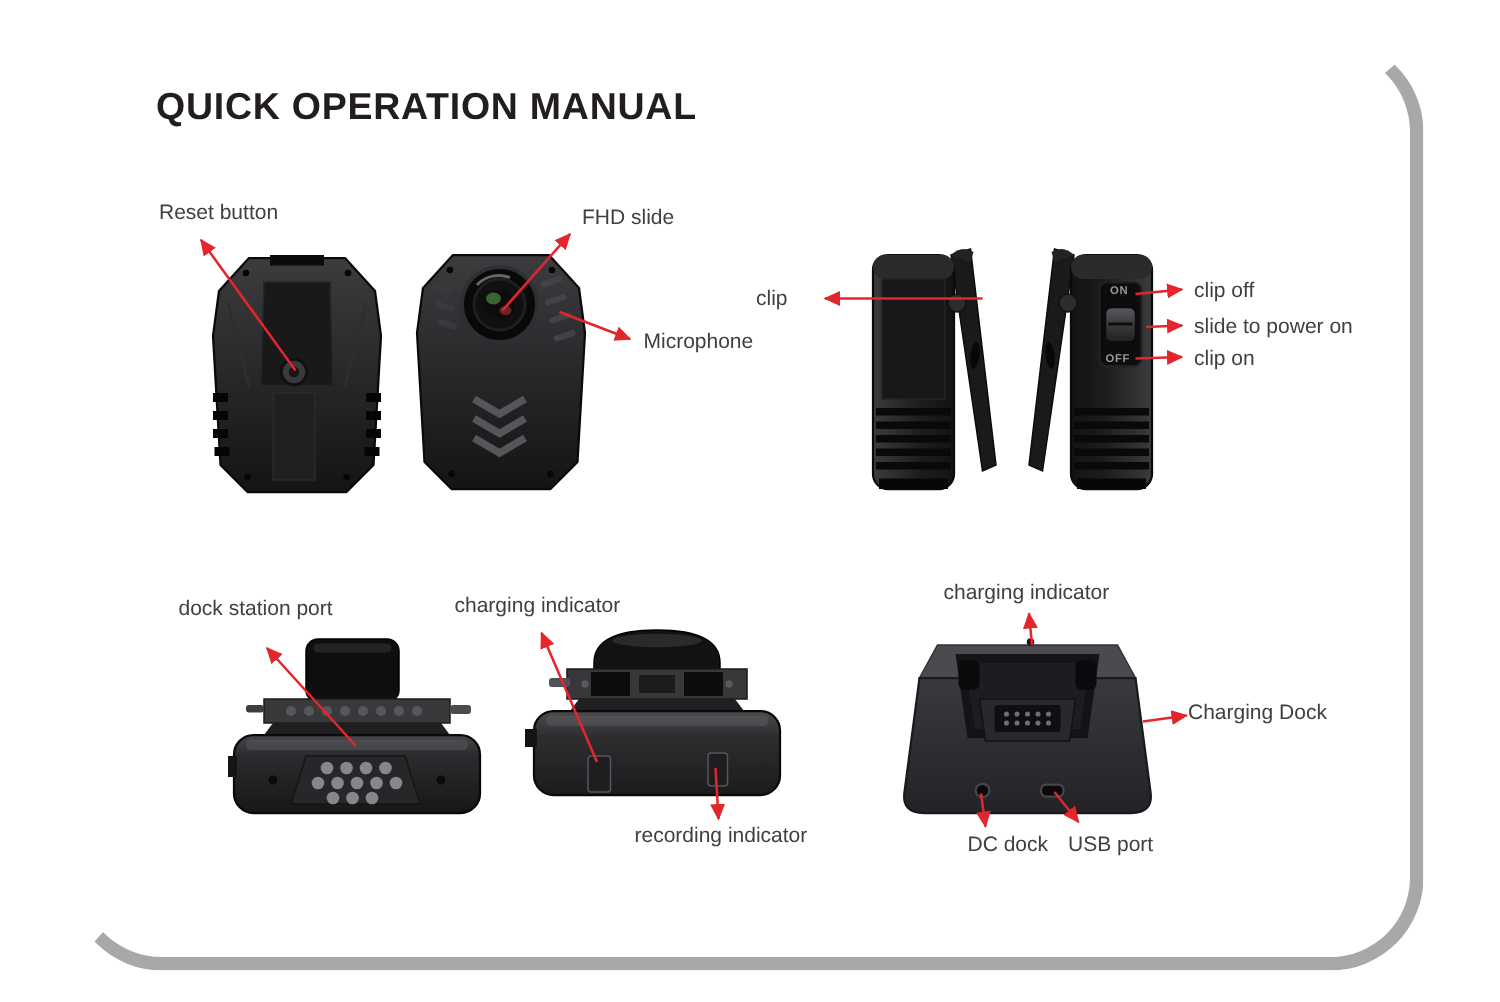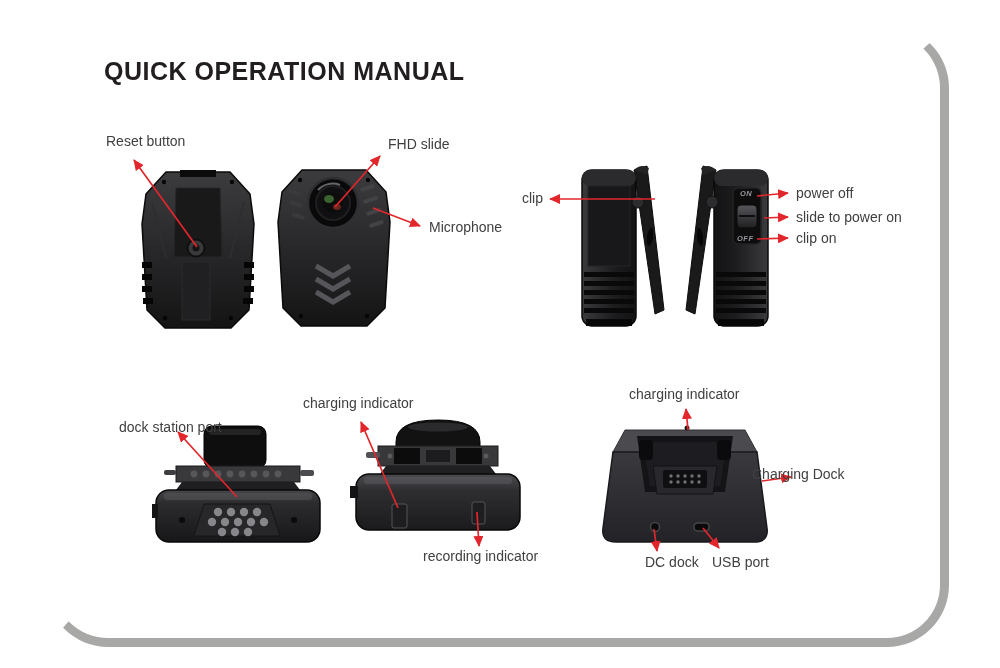--- a/index.html
+++ b/index.html
@@ -14,21 +14,21 @@
     border-bottom:9px solid #a8a8a6;
   }
   .page-title{
     position:absolute;left:104px;top:57px;margin:0;
     font-size:25px;font-weight:bold;letter-spacing:.5px;color:#221e1f;
   }
   .label{
     position:absolute;font-size:14px;color:#404040;white-space:nowrap;line-height:15px;
   }
   .switch-label{
-    position:absolute;font-size:7.5px;font-weight:bold;letter-spacing:.5px;color:#97979d;white-space:nowrap;font-style:italic;
+    position:absolute;font-size:7.5px;font-weight:bold;letter-spacing:.5px;color:#97979d;white-space:nowrap;
   }
   .dev{position:absolute;}
   svg{display:block;}
 </style>
 </head>
 <body>
 
 <div class="stage">
 
   <div class="page-frame"></div>
@@ -289,25 +289,25 @@
       <line x1="688" y1="430" x2="686" y2="409" marker-end="url(#ah)"></line>
       <line x1="762" y1="481" x2="791" y2="477" marker-end="url(#ah)"></line>
       <line x1="654" y1="529" x2="657" y2="551" marker-end="url(#ah)"></line>
       <line x1="703" y1="528" x2="719" y2="548" marker-end="url(#ah)"></line>
     </g>
   </svg>
 
   <span class="label" style="left:106px;top:134px">Reset button</span>
   <span class="label" style="left:388px;top:137px">FHD slide</span>
   <span class="label" style="left:429px;top:220px">Microphone</span>
-  <span class="label" style="left:522px;top:191px">clip</span>
-  <span class="label" style="left:796px;top:186px">power off</span>
+  <span class="label" style="left:504px;top:191px">clip</span>
+  <span class="label" style="left:796px;top:186px">clip off</span>
   <span class="label" style="left:796px;top:210px">slide to power on</span>
   <span class="label" style="left:796px;top:231px">clip on</span>
-  <span class="label" style="left:119px;top:420px">dock station port</span>
+  <span class="label" style="left:119px;top:398px">dock station port</span>
   <span class="label" style="left:303px;top:396px">charging indicator</span>
   <span class="label" style="left:423px;top:549px">recording indicator</span>
   <span class="label" style="left:629px;top:387px">charging indicator</span>
-  <span class="label" style="left:752px;top:467px">Charging Dock</span>
+  <span class="label" style="left:792px;top:467px">Charging Dock</span>
   <span class="label" style="left:645px;top:555px">DC dock</span>
   <span class="label" style="left:712px;top:555px">USB port</span>
 
 </div>
 
 </body></html>

